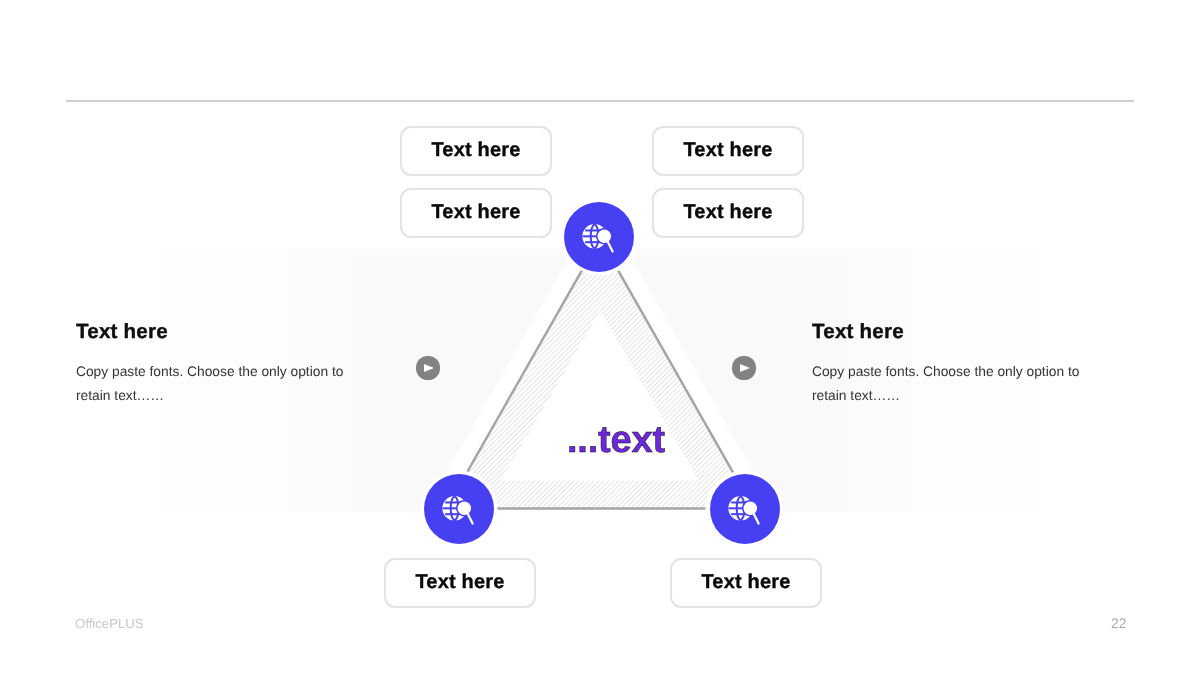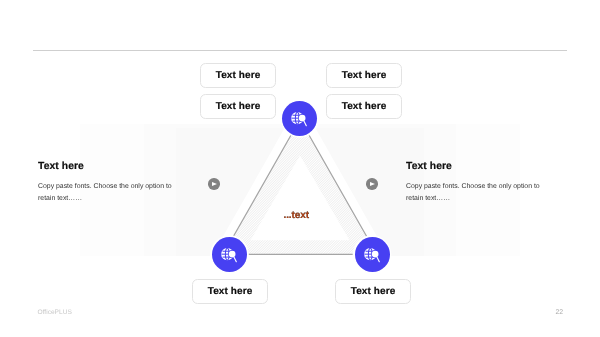--- a/index.html
+++ b/index.html
@@ -12,21 +12,21 @@
         display:flex;align-items:center;justify-content:center;
         font-size:10px;font-weight:bold;color:#0a0a0a;letter-spacing:.1px;-webkit-text-stroke:0.18px #0a0a0a;}
   .node{position:absolute;width:35px;height:35px;border-radius:50%;background:#4740f2;
         display:flex;align-items:center;justify-content:center;}
   .side-title{position:absolute;font-size:10.3px;font-weight:bold;color:#0f0f0f;letter-spacing:0.1px;-webkit-text-stroke:0.2px #0f0f0f;}
   .side-body{position:absolute;font-size:6.9px;color:#333;line-height:11.6px;width:148px;}
   .playbtn{position:absolute;width:11.5px;height:11.5px;border-radius:50%;background:#828282;
            display:flex;align-items:center;justify-content:center;}
   .ptri{width:0;height:0;border-left:5.4px solid #fff;border-top:2.5px solid transparent;
         border-bottom:2.5px solid transparent;margin-left:1.8px;}
-  .centertext{position:absolute;font-size:10px;font-weight:bold;color:#c2410c;letter-spacing:-0.1px;-webkit-text-stroke:0.22px #111;}
+  .centertext{position:absolute;font-size:19px;font-weight:bold;color:#6d28d9;letter-spacing:-0.1px;-webkit-text-stroke:0.22px #111;}
   .footer-left{position:absolute;left:37.5px;top:308.5px;font-size:6.6px;color:#c8c8c8;}
   .footer-right{position:absolute;left:555.5px;top:308.5px;font-size:6.9px;color:#a8a8a8;}
 </style>
 </head>
 <body>
 
 <svg width="0" height="0" style="position:absolute" aria-hidden="true">
     <defs>
   <symbol id="globeSearch" viewBox="0 0 32 32">
     <g>

